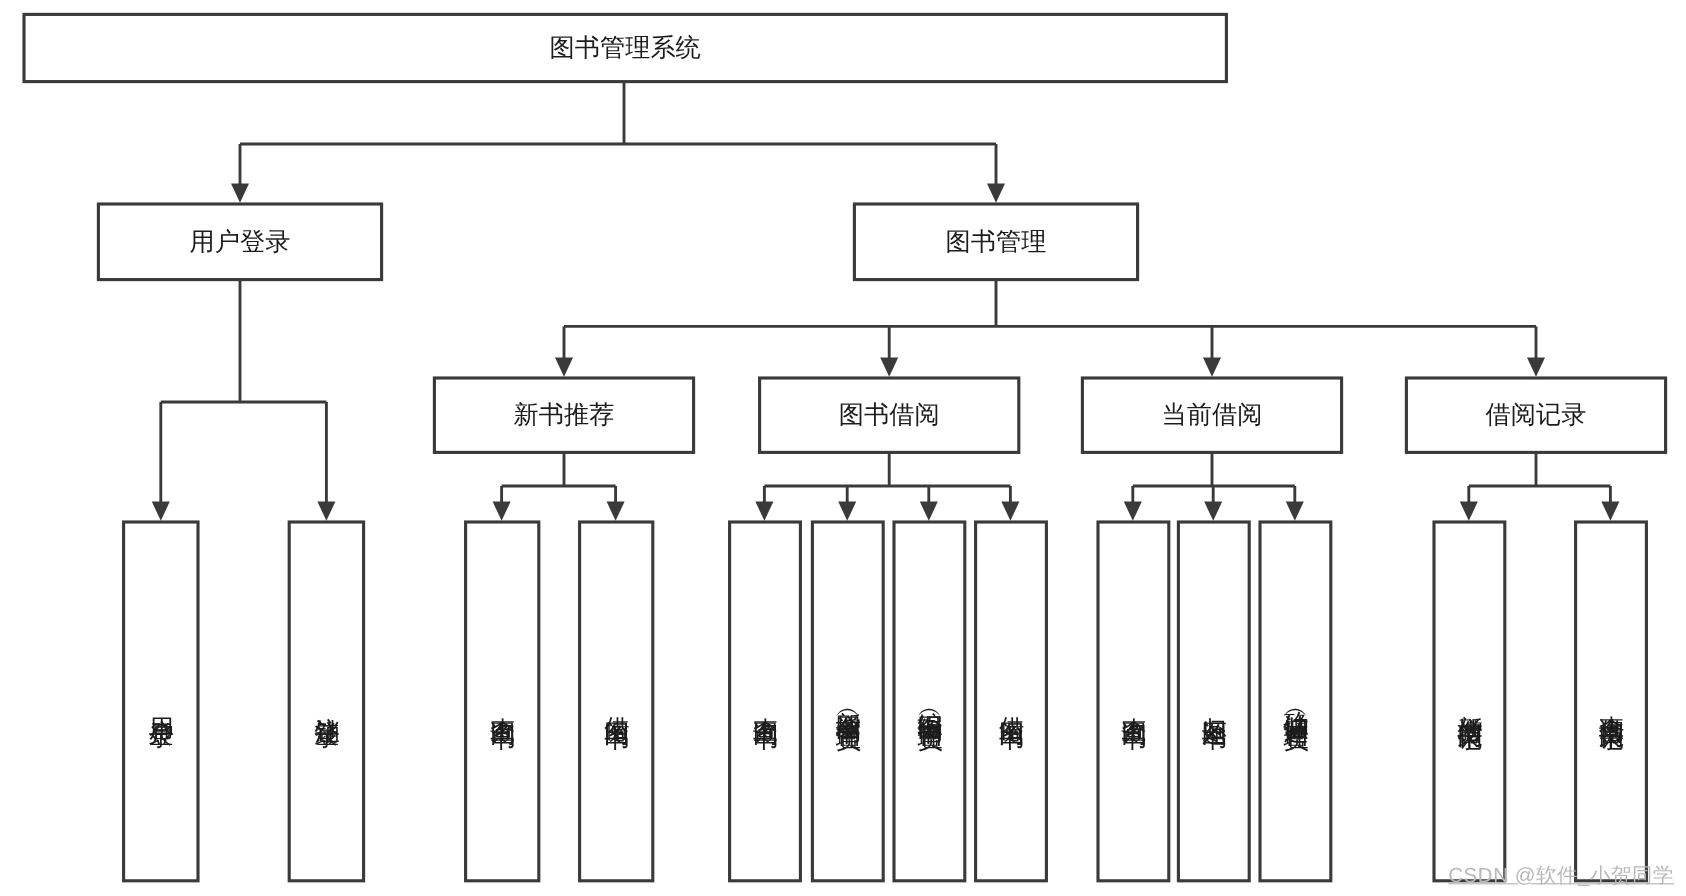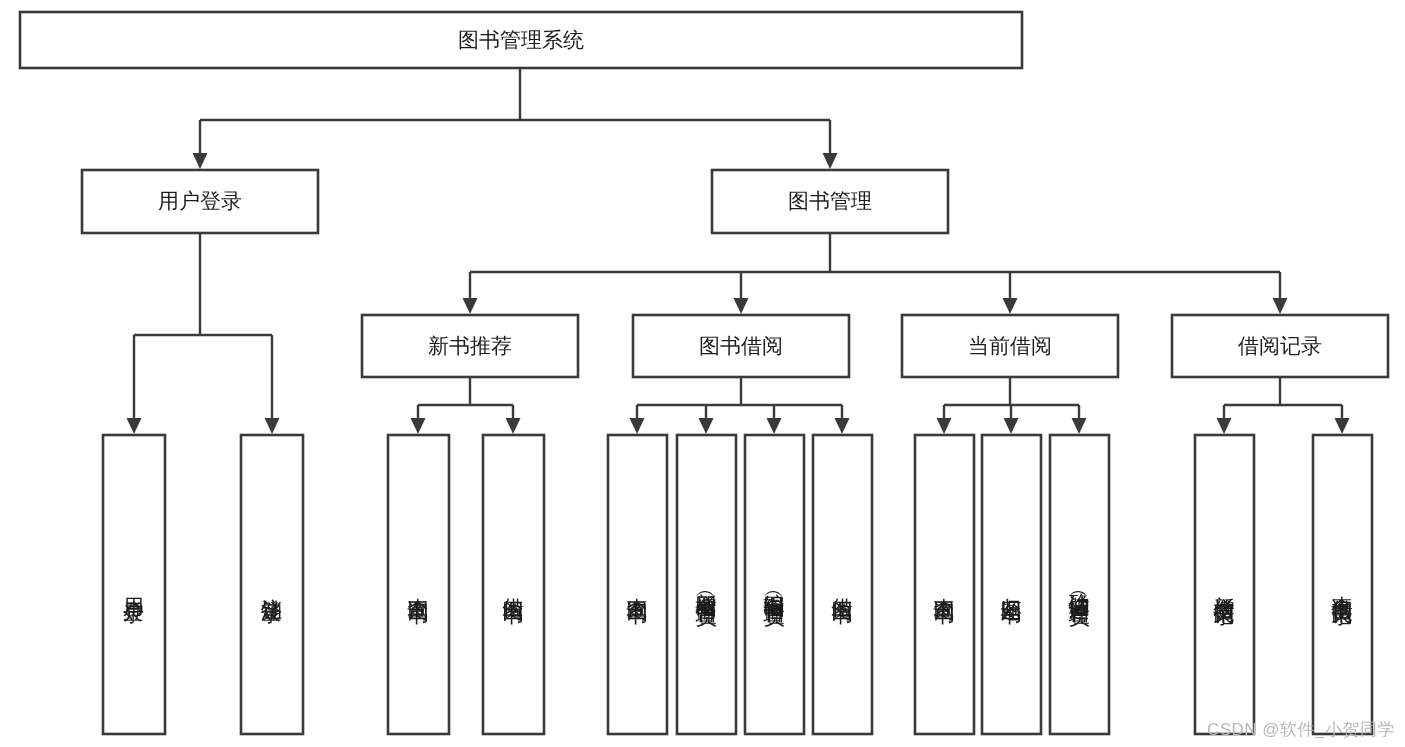--- a/index.html
+++ b/index.html
@@ -70,20 +70,21 @@
   }
   .watermark {
     position: absolute;
     right: 10px;
     bottom: 6px;
     font-family: "Liberation Sans", "DejaVu Sans", sans-serif;
     font-size: 17px;
     color: #b8b8b8;
     letter-spacing: 0.5px;
     white-space: nowrap;
+    text-decoration: underline;
   }
 </style>
 </head>
 <body>
 
 <div id="diagram-root">
   <svg id="tree-svg" viewBox="0 0 1405 747">
     <g id="edges-layer">
         <g></g>
         <path d="M 520 68 L 520 120" class="edge-line"></path>

